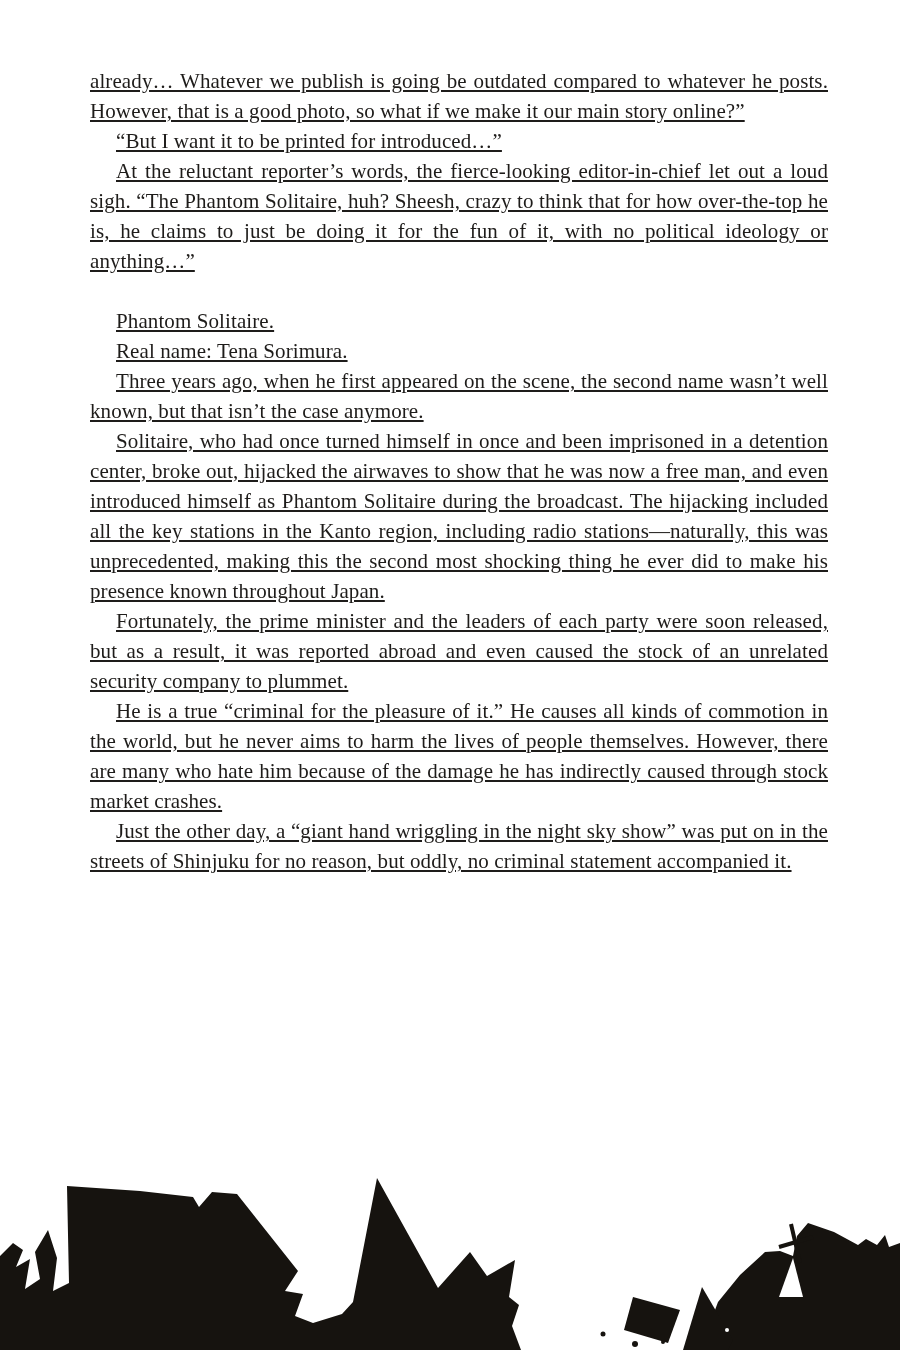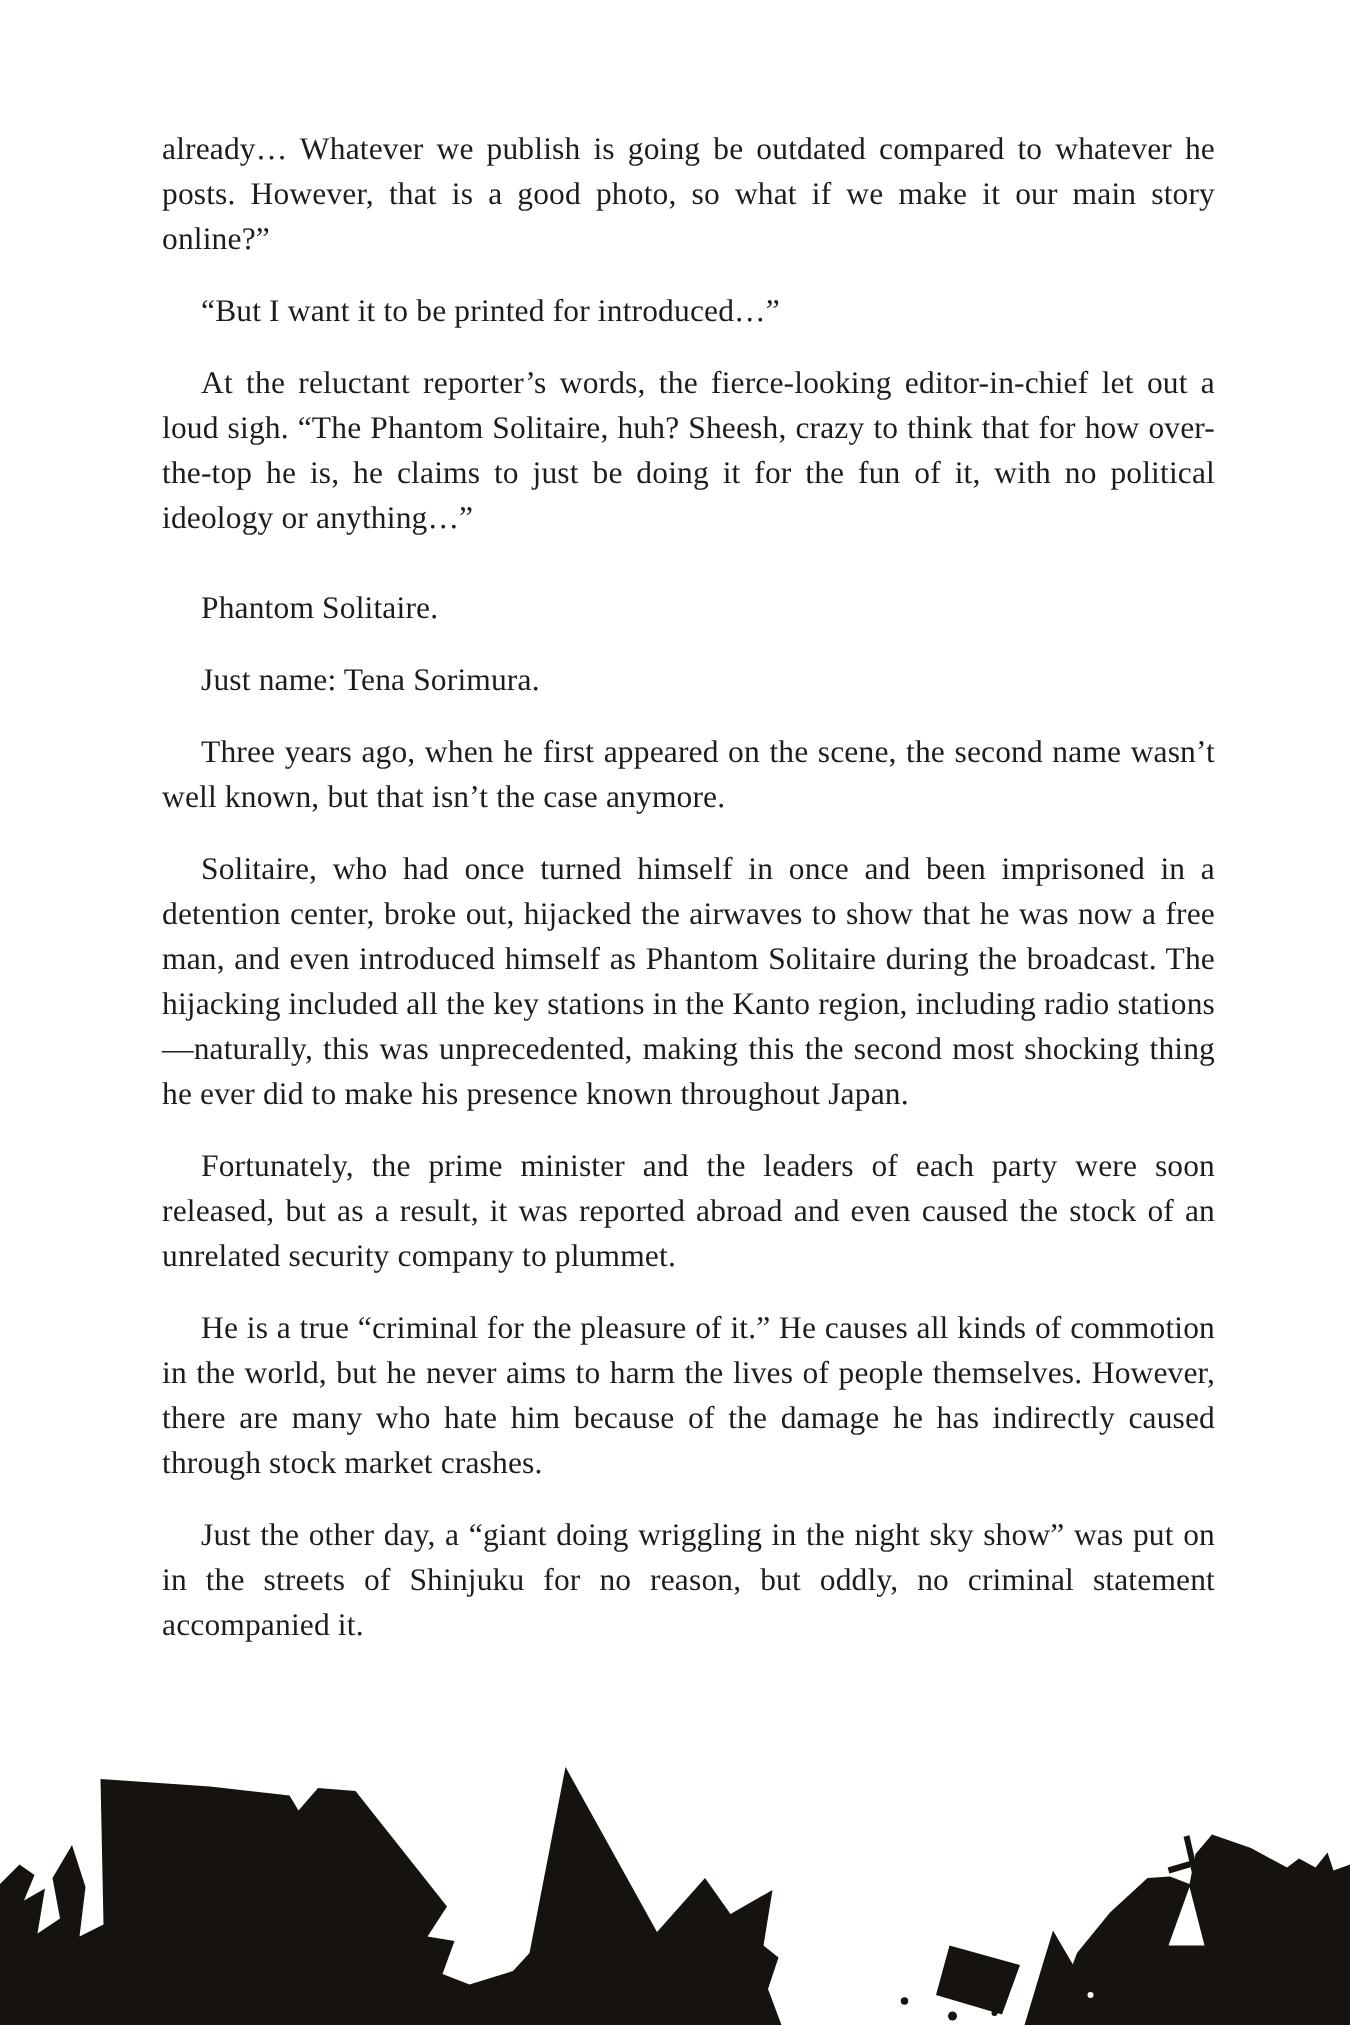--- a/index.html
+++ b/index.html
@@ -21,23 +21,24 @@
     left: 90px;
     top: 66px;
     width: 738px;
     color: var(--ink, #1e1c1a);
     font-size: 21px;
     line-height: 30px;
     text-align: justify;
     letter-spacing: 0.1px;
   }
   .text-block p {
-    margin: 18px;
+    margin: 0;
     padding: 0;
     text-indent: 26px;
+    text-decoration: underline;
   }
   .text-block p.no-indent {
     text-indent: 0;
   }
   .text-block p.section-start {
     margin-top: 30px;
   }
   .illustration {
     position: absolute;
     left: 0;
@@ -50,26 +51,26 @@
 </head>
 <body>
 
 <div class="page" style="--paper: #ffffff; --ink: #1e1c1a;">
 
   <div class="text-block">
     <p class="no-indent">already… Whatever we publish is going be outdated compared to whatever he posts. However, that is a good photo, so what if we make it our main story online?”</p>
     <p>“But I want it to be printed for introduced…”</p>
     <p>At the reluctant reporter’s words, the fierce-looking editor-in-chief let out a loud sigh. “The Phantom Solitaire, huh? Sheesh, crazy to think that for how over-the-top he is, he claims to just be doing it for the fun of it, with no political ideology or anything…”</p>
     <p class="section-start">Phantom Solitaire.</p>
-    <p>Just name: Tena Sorimura.</p>
+    <p>Real name: Tena Sorimura.</p>
     <p>Three years ago, when he first appeared on the scene, the second name wasn’t well known, but that isn’t the case anymore.</p>
     <p>Solitaire, who had once turned himself in once and been imprisoned in a detention center, broke out, hijacked the airwaves to show that he was now a free man, and even introduced himself as Phantom Solitaire during the broadcast. The hijacking included all the key stations in the Kanto region, including radio stations—naturally, this was unprecedented, making this the second most shocking thing he ever did to make his presence known throughout Japan.</p>
     <p>Fortunately, the prime minister and the leaders of each party were soon released, but as a result, it was reported abroad and even caused the stock of an unrelated security company to plummet.</p>
     <p>He is a true “criminal for the pleasure of it.” He causes all kinds of commotion in the world, but he never aims to harm the lives of people themselves. However, there are many who hate him because of the damage he has indirectly caused through stock market crashes.</p>
-    <p>Just the other day, a “giant doing wriggling in the night sky show” was put on in the streets of Shinjuku for no reason, but oddly, no criminal statement accompanied it.</p>
+    <p>Just the other day, a “giant hand wriggling in the night sky show” was put on in the streets of Shinjuku for no reason, but oddly, no criminal statement accompanied it.</p>
   </div>
 
   <svg class="illustration" viewBox="0 0 900 230" preserveAspectRatio="none">
 
     <path class="ink-fill" d="M0 230 L0 136 L13 123 L23 130 L16 147 L30 139 L25 169 L40 159 L35 132 L48 110
              L57 138 L53 171 L69 163 L67 66 L140 71 L193 77 L199 87 L212 72 L237 74
              L298 151 L285 171 L303 174 L295 196 L313 203 L342 194 L353 182
              L377 58 L438 168 L470 132 L487 156 L515 140 L509 177 L519 185 L512 206 L521 230 Z" fill="#16130f"></path>
 
     <path class="ink-fill" d="M900 230 L900 123 L889 127 L885 115 L877 125 L866 119 L858 125 L834 112 L808 103

